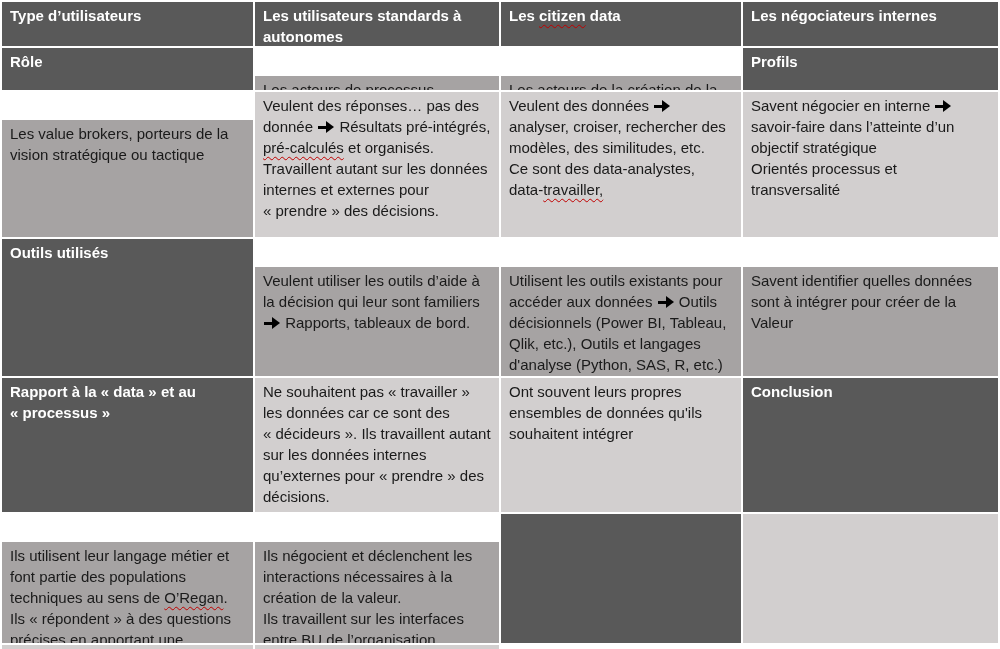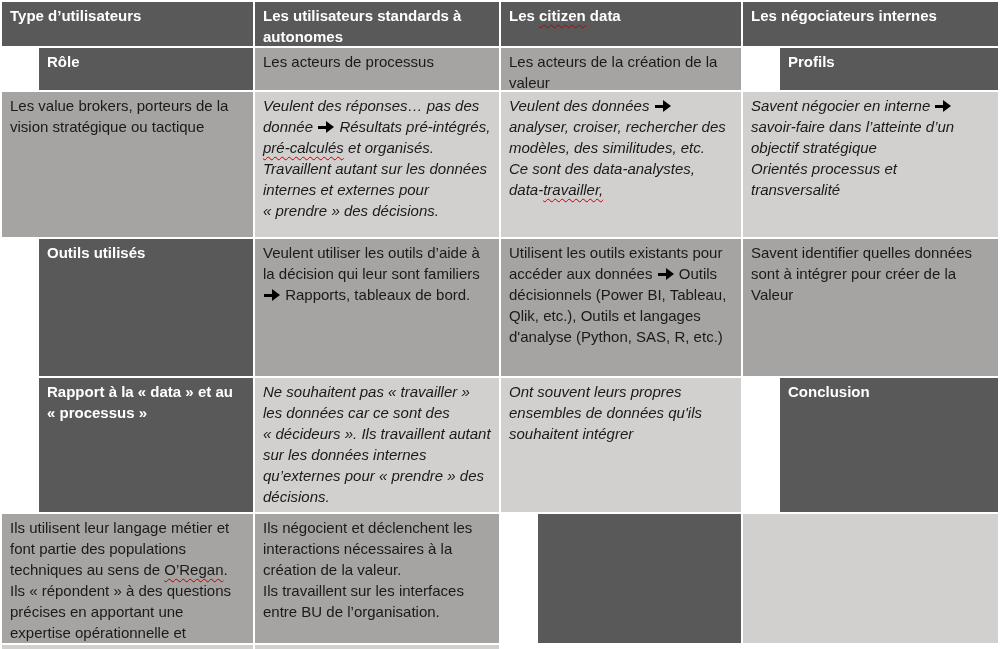--- a/index.html
+++ b/index.html
@@ -30,29 +30,28 @@
     padding:3px 8px 2px 8px;
     font-size:15px;
     line-height:21px;
     color:var(--ink);
     white-space:pre-wrap;
   }
   .cell.dark{
     background:var(--dark);
     color:#ffffff;
     font-weight:bold;
-    margin-left:37px;
   }
   .cell.hdr{
     background:var(--dark);
     color:#ffffff;
     font-weight:bold;
   }
-  .cell.band-a{background:var(--band-a);}
-  .cell.band-b{background:var(--band-b);font-style:italic;}
+  .cell.band-a{background:var(--band-a);margin-top:28px;}
+  .cell.band-b{background:var(--band-b);}
   .misspelled{
     text-decoration-line:underline;
     text-decoration-style:wavy;
     text-decoration-color:var(--spell);
     text-decoration-thickness:1px;
     text-underline-offset:3px;
   }
   .arrow-icon{
     display:inline-block;
     position:relative;

